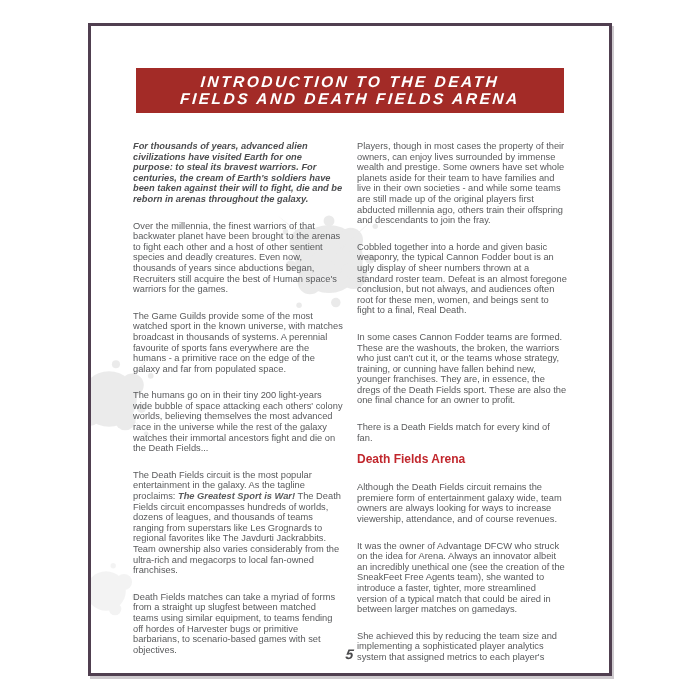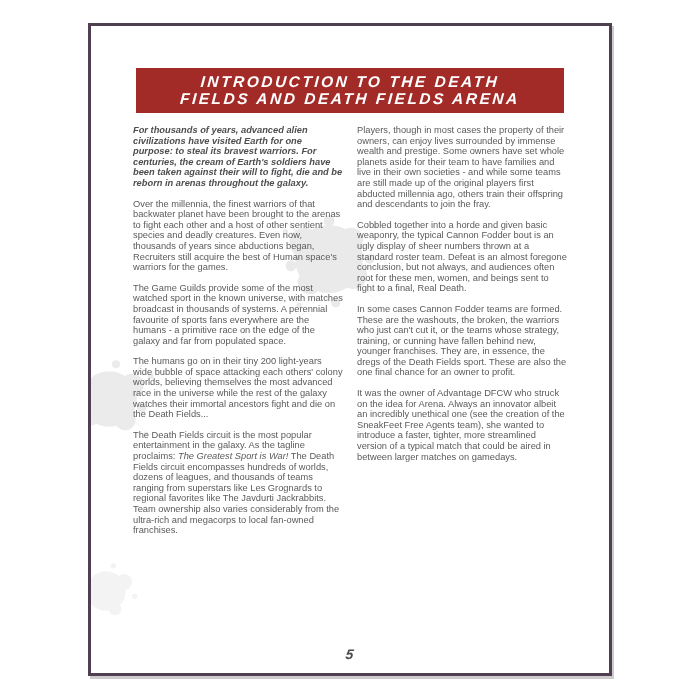--- a/index.html
+++ b/index.html
@@ -55,21 +55,21 @@
     padding: 0 42px;
   }
   .col {
     width: 210px;
     color: #595A5C;
     font-size: 9.3px;
     line-height: 10.6px;
     text-align: left;
   }
   .col p {
-    margin: 0 0 10px 0;
+    margin: 16px 0 10px 0;
   }
   .intro {
     font-weight: bold;
     font-style: italic;
     color: #4D4E50;
   }
   .section-heading {
     color: #C1272D;
     font-weight: bold;
     font-size: 12px;
@@ -83,21 +83,21 @@
     left: 0;
     width: 100%;
     text-align: center;
     color: #4B4B4D;
     font-weight: bold;
     font-style: italic;
     font-size: 14px;
     letter-spacing: 1px;
     transform: skewX(-8deg);
   }
-  em { font-style: italic; }
+  em { font-style: italic; font-weight: bold; }
 </style>
 </head>
 <body>
 
 <div class="sheet">
 
   <svg class="splat" style="left:170px; top:165px; width:136px; height:136px;" viewBox="0 0 100 100">
     <g fill="#D9D9D9">
       <circle cx="50" cy="50" r="25"></circle>
       <circle cx="32" cy="38" r="11"></circle>
@@ -149,26 +149,31 @@
   </div>
 
   <div class="columns">
 
     <div class="col">
       <p class="intro">For thousands of years, advanced alien civilizations have visited Earth for one purpose: to steal its bravest warriors. For centuries, the cream of Earth's soldiers have been taken against their will to fight, die and be reborn in arenas throughout the galaxy.</p>
       <p>Over the millennia, the finest warriors of that backwater planet have been brought to the arenas to fight each other and a host of other sentient species and deadly creatures. Even now, thousands of years since abductions began, Recruiters still acquire the best of Human space's warriors for the games.</p>
       <p>The Game Guilds provide some of the most watched sport in the known universe, with matches broadcast in thousands of systems. A perennial favourite of sports fans everywhere are the humans - a primitive race on the edge of the galaxy and far from populated space.</p>
       <p>The humans go on in their tiny 200 light-years wide bubble of space attacking each others' colony worlds, believing themselves the most advanced race in the universe while the rest of the galaxy watches their immortal ancestors fight and die on the Death Fields...</p>
       <p><span>The Death Fields circuit is the most popular entertainment in the galaxy. As the tagline proclaims: </span><em>The Greatest Sport is War!</em><span> The Death Fields circuit encompasses hundreds of worlds, dozens of leagues, and thousands of teams ranging from superstars like Les Grognards to regional favorites like The Javdurti Jackrabbits. Team ownership also varies considerably from the ultra-rich and megacorps to local fan-owned franchises.</span></p>
+      <p>Death Fields matches can take a myriad of forms from a straight up slugfest between matched teams using similar equipment, to teams fending off hordes of Harvester bugs or primitive barbarians, to scenario-based games with set objectives.</p>
     </div>
 
     <div class="col">
       <p>Players, though in most cases the property of their owners, can enjoy lives surrounded by immense wealth and prestige. Some owners have set whole planets aside for their team to have families and live in their own societies - and while some teams are still made up of the original players first abducted millennia ago, others train their offspring and descendants to join the fray.</p>
       <p>Cobbled together into a horde and given basic weaponry, the typical Cannon Fodder bout is an ugly display of sheer numbers thrown at a standard roster team. Defeat is an almost foregone conclusion, but not always, and audiences often root for these men, women, and beings sent to fight to a final, Real Death.</p>
       <p>In some cases Cannon Fodder teams are formed. These are the washouts, the broken, the warriors who just can't cut it, or the teams whose strategy, training, or cunning have fallen behind new, younger franchises. They are, in essence, the dregs of the Death Fields sport. These are also the one final chance for an owner to profit.</p>
+      <p>There is a Death Fields match for every kind of fan.</p>
+      <div class="section-heading">Death Fields Arena</div>
+      <p>Although the Death Fields circuit remains the premiere form of entertainment galaxy wide, team owners are always looking for ways to increase viewership, attendance, and of course revenues.</p>
       <p>It was the owner of Advantage DFCW who struck on the idea for Arena. Always an innovator albeit an incredibly unethical one (see the creation of the SneakFeet Free Agents team), she wanted to introduce a faster, tighter, more streamlined version of a typical match that could be aired in between larger matches on gamedays.</p>
+      <p>She achieved this by reducing the team size and implementing a sophisticated player analytics system that assigned metrics to each player's</p>
     </div>
 
   </div>
 
   <div class="page-number">5</div>
 
 </div>
 
 </body></html>

